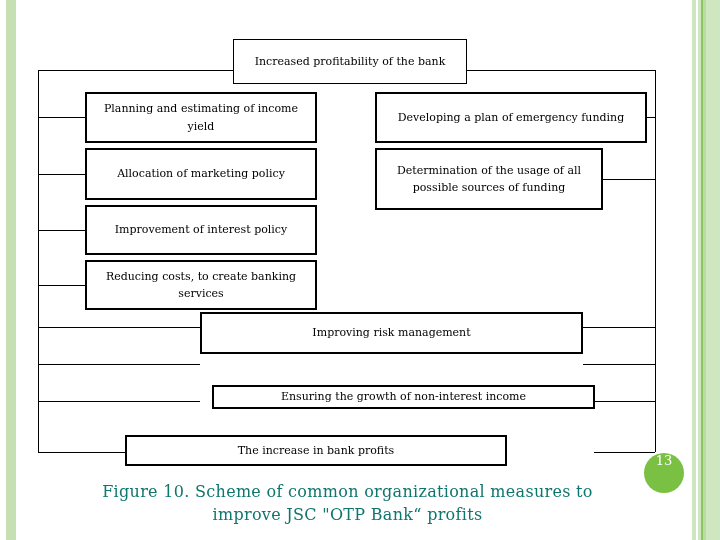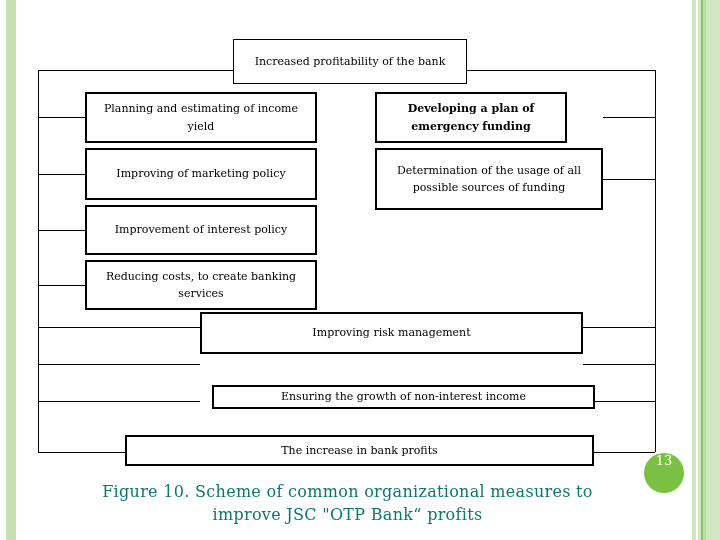--- a/index.html
+++ b/index.html
@@ -25,26 +25,26 @@
     position:absolute;box-sizing:border-box;background:#fff;
     border:2px solid #000;display:flex;align-items:center;justify-content:center;
     text-align:center;font-size:11px;line-height:1.55;padding:2px 10px;
   }
   .box-thin{border-width:1px;}
   .b-top{left:233px;top:39px;width:234px;height:45px;}
   .b-l1{left:85px;top:92px;width:232px;height:51px;}
   .b-l2{left:85px;top:148px;width:232px;height:52px;}
   .b-l3{left:85px;top:205px;width:232px;height:50px;}
   .b-l4{left:85px;top:260px;width:232px;height:50px;}
-  .b-r1{left:375px;top:92px;width:192px;height:51px;font-weight:bold;}
+  .b-r1{left:375px;top:92px;width:272px;height:51px;}
   .b-r2{left:375px;top:148px;width:228px;height:62px;}
   .b-c1{left:200px;top:312px;width:383px;height:42px;}
   .b-c2{left:200px;top:348px;width:383px;height:32px;}
   .b-c3{left:200px;top:385px;width:383px;height:24px;margin-left:12px;}
-  .b-bottom{left:125px;top:435px;width:469px;height:31px;}
+  .b-bottom{left:125px;top:435px;width:382px;height:31px;}
   
   .page-circle{
     position:absolute;left:644px;top:453px;width:40px;height:40px;border-radius:50%;
     background:var(--accent-green,#7ac143);color:#fff;display:flex;
     justify-content:center;font-size:13px;
   }
   
   .caption{
     position:absolute;left:55px;top:480px;width:585px;text-align:center;
     font-size:16px;line-height:1.45;letter-spacing:0.3px;color:#0f766e;
@@ -84,21 +84,21 @@
   <div class="line h" style="left:594px;top:452px;width:61px;"></div>
 
   <div class="box b-l1">
     <span>Planning and estimating of income yield</span>
   </div>
 
   <div class="box box-thin b-top">
     <span>Increased profitability of the bank</span>
   </div>
   <div class="box b-l2">
-    <span>Improving of marketing policy</span>
+    <span>Allocation of marketing policy</span>
   </div>
   <div class="box b-l3">
     <span>Improvement of interest policy</span>
   </div>
   <div class="box b-l4">
     <span>Reducing costs, to create banking services</span>
   </div>
 
   <div class="box b-r1">
     <span>Developing a plan of emergency funding</span>

